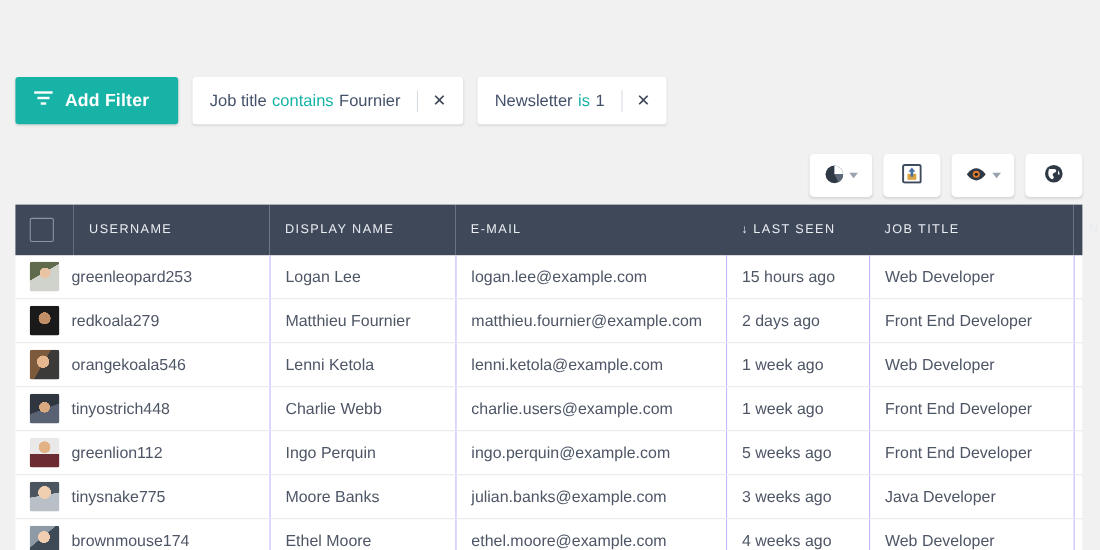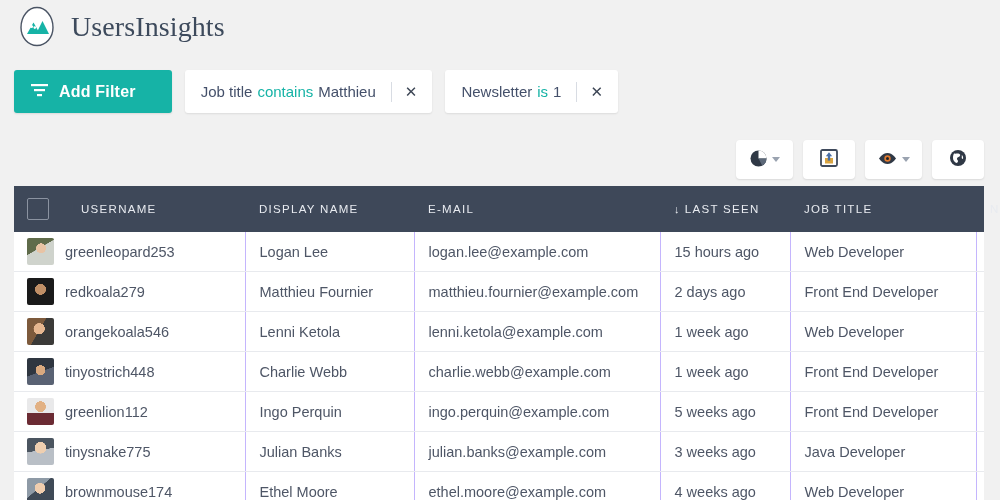--- a/index.html
+++ b/index.html
@@ -48,21 +48,21 @@
     display: flex;
     align-items: stretch;
     gap: 13px;
   }
   .add-filter {
     background: #16b3a6;
     color: #ffffff;
     border: none;
     border-radius: 3px;
     height: 43px;
-    padding: 0 36px 0 17px;
+    padding: 0 26px 0 17px;
     display: flex;
     align-items: center;
     gap: 11px;
     font-size: 16px;
     font-weight: bold;
     letter-spacing: 0.2px;
     cursor: pointer;
     box-shadow: 0 1px 2px rgba(0,0,0,0.10);
   }
   .filter-icon { display: block; }
@@ -225,50 +225,38 @@
       linear-gradient(170deg, #4b5560 0 45%, #b9bfc6 46% 100%); }
   .av6 { background:
       radial-gradient(circle at 48% 38%, #f0cdae 0 24%, transparent 25%),
       linear-gradient(140deg, #8e9aa6 0 40%, #3f4a57 41% 100%); }
 </style>
 </head>
 <body>
 
 <div class="page">
 
-  <div class="brand">
-    <span class="brand-mark">
-      <svg width="46" height="46" viewBox="0 0 46 46">
-        <path d="M23 3.5 C31.5 3.5 39 12 39 23.5 C39 33.5 32 41.5 23 41.5 C14 41.5 7 33.5 7 23.5 C7 12 14.5 3.5 23 3.5 Z" fill="#ffffff" stroke="#4a5464" stroke-width="1.4"></path>
-        <path d="M13 30 L19.5 18.5 L26 30 Z" fill="#16b3a6"></path>
-        <path d="M22 30 L28.5 17 L35 30 Z" fill="#16b3a6"></path>
-        <circle cx="17.5" cy="22.5" r="1.6" fill="#ffffff"></circle>
-        <circle cx="20.8" cy="23.6" r="1.3" fill="#ffffff"></circle>
-      </svg>
-    </span>
-    <span class="brand-text">UsersInsights</span>
-  </div>
 
   <div class="filterbar">
     <button class="add-filter">
       <span class="filter-icon">
         <svg width="17" height="14" viewBox="0 0 17 14">
           <rect x="0" y="1" width="17" height="2.2" fill="#ffffff"></rect>
           <rect x="3" y="6" width="11" height="2.2" fill="#ffffff"></rect>
           <rect x="6" y="11" width="5" height="2.2" fill="#ffffff"></rect>
         </svg>
       </span>
       <span>Add Filter</span>
     </button>
 
     <div class="chip">
       <span class="chip-text">
         <span>Job title</span>
         <span class="chip-op">contains</span>
-        <span>Matthieu</span>
+        <span>Fournier</span>
       </span>
       <span class="chip-sep"></span>
       <span class="chip-close">✕</span>
     </div>
 
     <div class="chip">
       <span class="chip-text">
         <span>Newsletter</span>
         <span class="chip-op">is</span>
         <span>1</span>
@@ -383,21 +371,21 @@
           <td>1</td>
         </tr>
         <tr>
           <td class="user-cell" colspan="2">
             <span class="user-inner">
               <span class="avatar av3"></span>
               <span class="uname">tinyostrich448</span>
             </span>
           </td>
           <td>Charlie Webb</td>
-          <td>charlie.webb@example.com</td>
+          <td>charlie.users@example.com</td>
           <td>1 week ago</td>
           <td>Front End Developer</td>
           <td>1</td>
         </tr>
         <tr>
           <td class="user-cell" colspan="2">
             <span class="user-inner">
               <span class="avatar av4"></span>
               <span class="uname">greenlion112</span>
             </span>
@@ -408,21 +396,21 @@
           <td>Front End Developer</td>
           <td>1</td>
         </tr>
         <tr>
           <td class="user-cell" colspan="2">
             <span class="user-inner">
               <span class="avatar av5"></span>
               <span class="uname">tinysnake775</span>
             </span>
           </td>
-          <td>Julian Banks</td>
+          <td>Moore Banks</td>
           <td>julian.banks@example.com</td>
           <td>3 weeks ago</td>
           <td>Java Developer</td>
           <td>1</td>
         </tr>
         <tr>
           <td class="user-cell" colspan="2">
             <span class="user-inner">
               <span class="avatar av6"></span>
               <span class="uname">brownmouse174</span>

